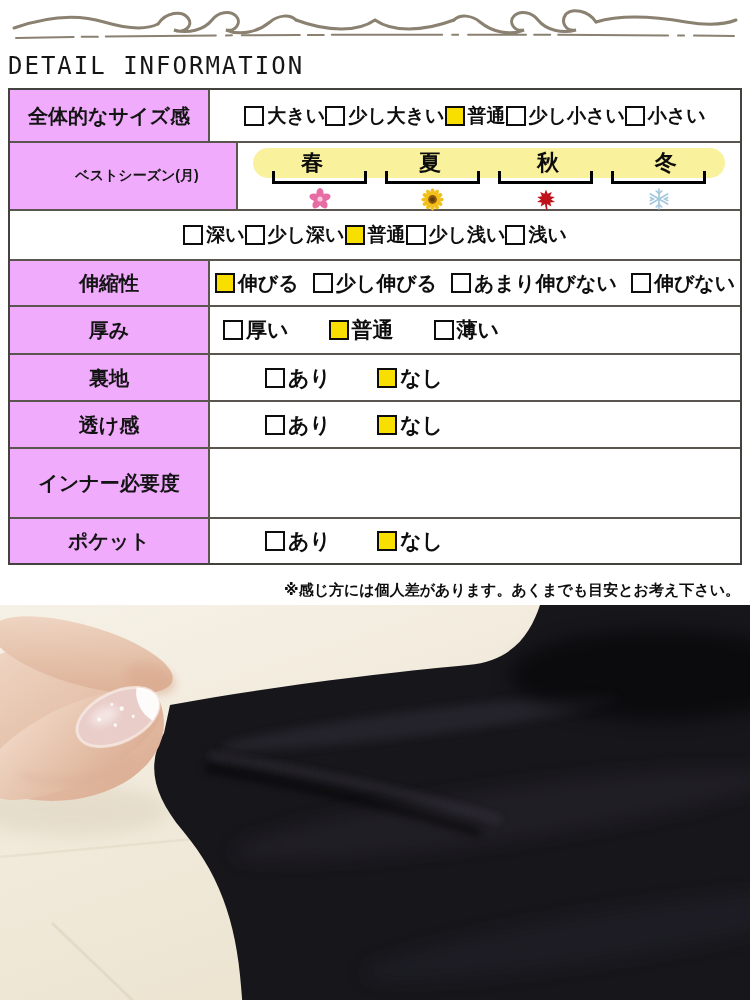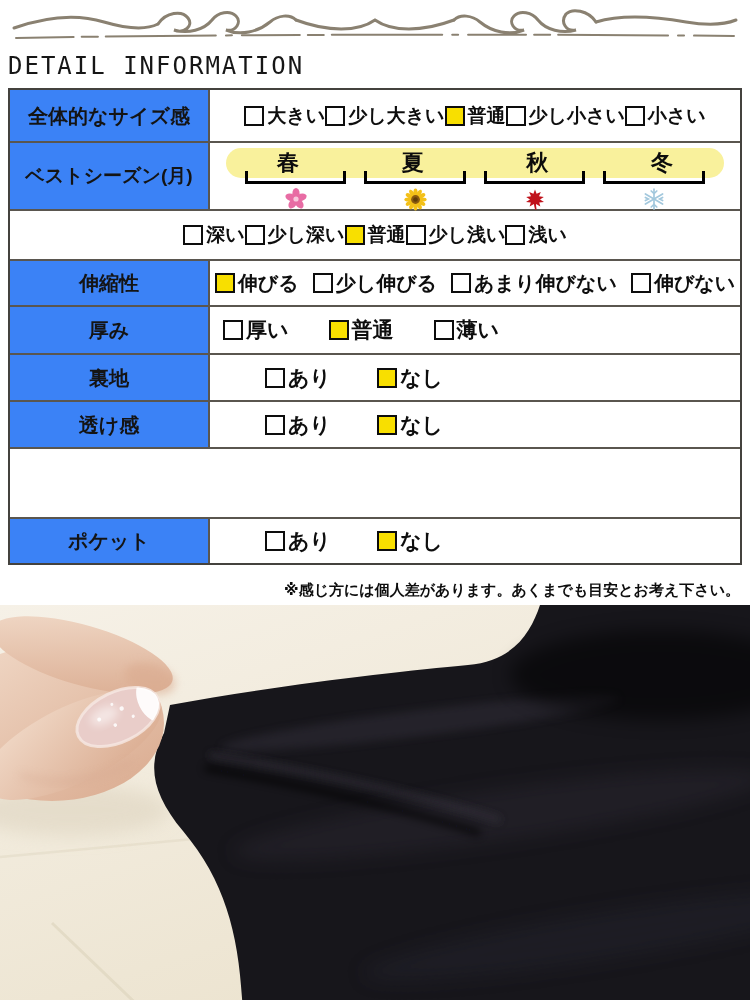--- a/index.html
+++ b/index.html
@@ -10,25 +10,25 @@
   .ornament{width:750px;height:46px;display:flex;justify-content:center;align-items:center;margin-top:4px;}
   .page-title{
     margin:2px 8px 8px;text-align:left;font-family:"DejaVu Sans Mono","Liberation Mono",monospace;
     font-size:24px;font-weight:400;letter-spacing:2px;color:#161616;
   }
   
   .spec-table{margin:0 8px;border:2px solid #44423e;}
   .row{display:flex;border-top:2px solid #5a564f;background:#fff;}
   .row:first-child{border-top:none;}
   .label-cell{
-    width:198px;flex:0 0 198px;background:#3b82f6;border-right:2px solid #5a564f;
+    width:198px;flex:0 0 198px;background:#f0abfc;border-right:2px solid #5a564f;
     display:flex;align-items:center;justify-content:center;
     font-size:20px;font-weight:700;color:#141414;text-align:center;line-height:1.1;
   }
-  .label-cell.small{font-size:19px;}
+  .label-cell.small{font-size:14px;padding-left:28px;}
   .content-cell{flex:1;display:flex;align-items:center;background:#fff;}
   .h51{height:51px}.h66{height:66px}.h48{height:48px}.h46{height:46px}.h45{height:45px}.h44{height:44px}.h68{height:68px}
   .opt{display:inline-flex;align-items:center;font-weight:700;white-space:nowrap;color:#0e0e0e;}
   .cb{width:16px;height:16px;border:2.5px solid #0d0d0d;background:#fff;display:inline-block;margin-right:3px;flex:0 0 auto;}
   .cb.checked{background:#f8df00;}
   .spread{justify-content:center;font-size:19px;}
   .spread4{justify-content:center;gap:14px;font-size:20px;}
   .trio{justify-content:center;gap:40px;padding-right:228px;font-size:21px;}
   .pair{justify-content:center;gap:46px;padding-right:242px;font-size:21px;}
   .col{flex-direction:column;justify-content:center;}
@@ -256,20 +256,21 @@
           <span>あり</span>
         </span>
       <span class="opt">
           <span class="cb checked"></span>
           <span>なし</span>
         </span>
     </div>
   </div>
 
   <div class="row h68">
+    <div class="label-cell">インナー必要度</div>
   </div>
 
   <div class="row h44">
     <div class="label-cell">ポケット</div>
     <div class="content-cell pair">
       <span class="opt">
           <span class="cb"></span>
           <span>あり</span>
         </span>
       <span class="opt">

